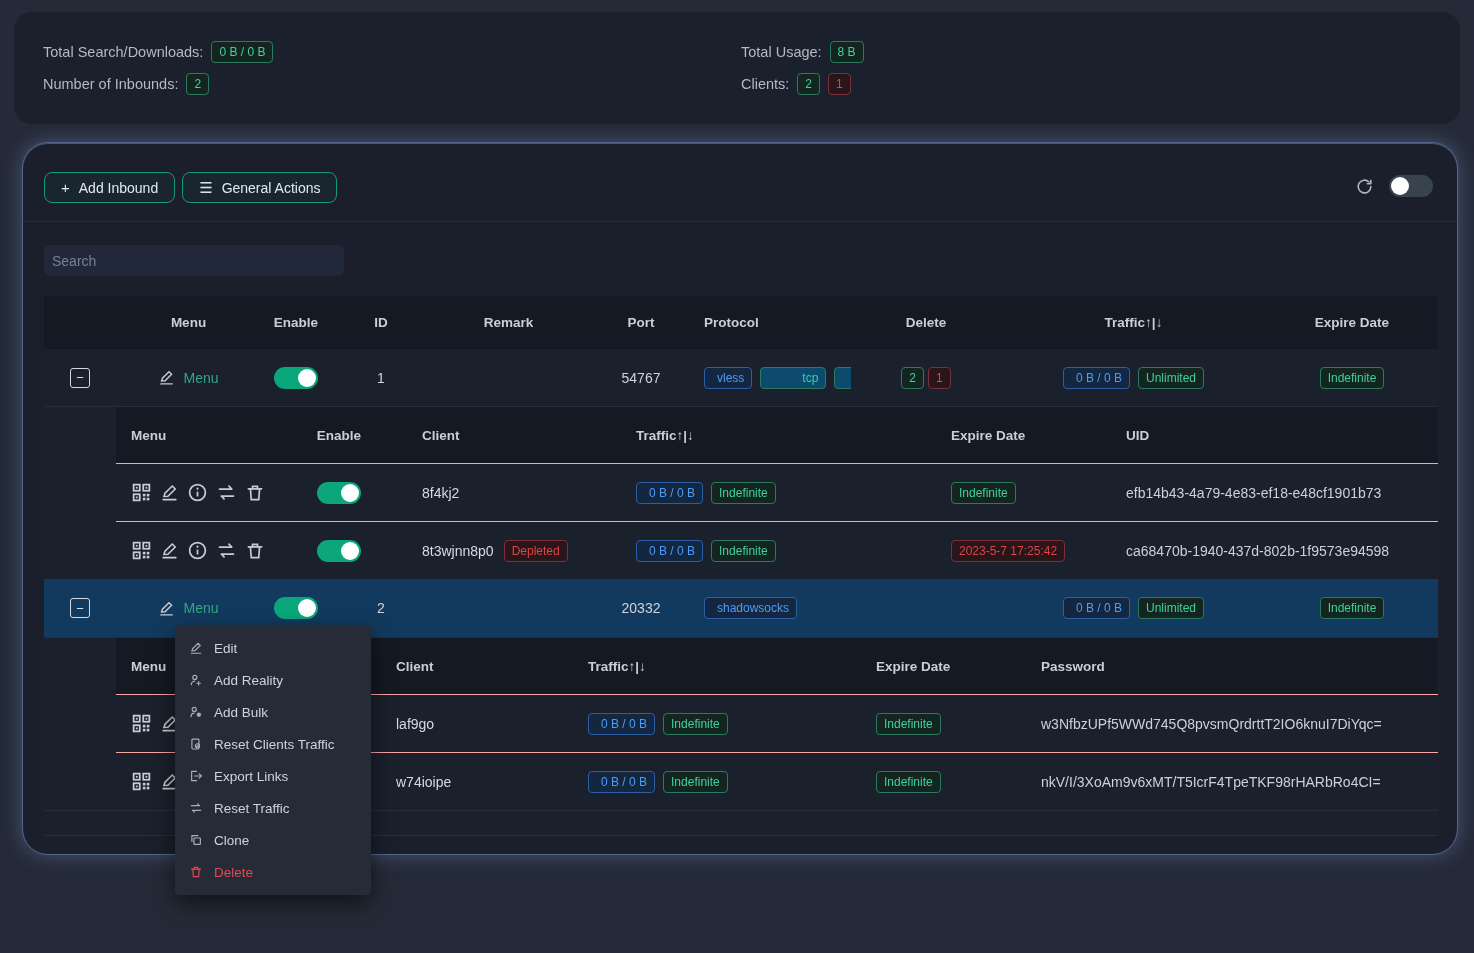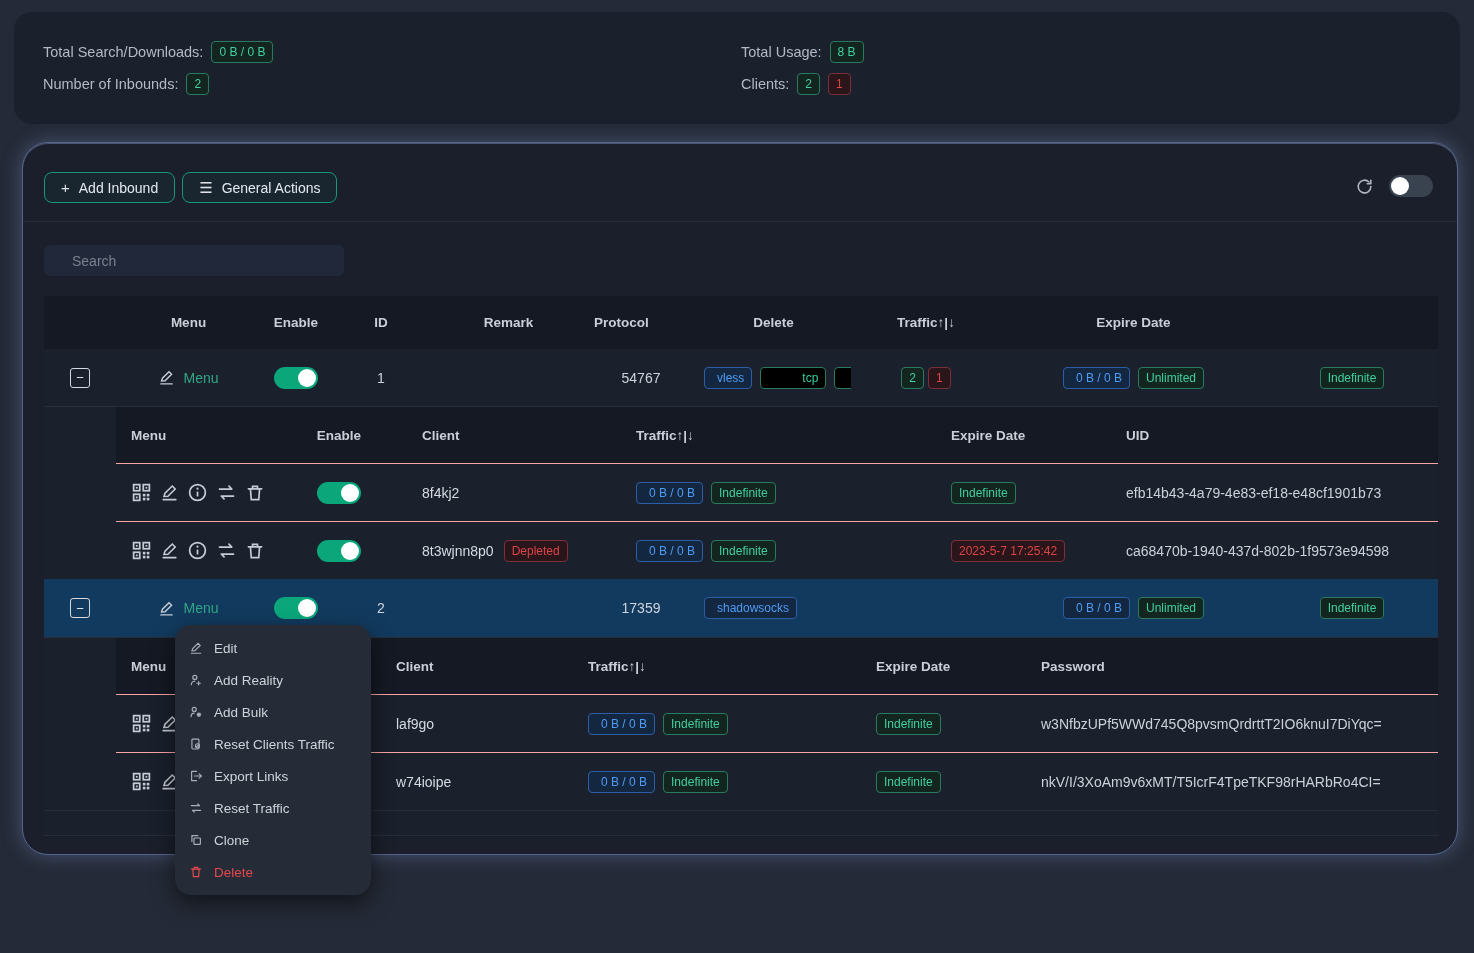--- a/index.html
+++ b/index.html
@@ -20,21 +20,21 @@
   .stats-right { position:absolute; left:727px; top:24px; }
   
   .badge {
     display:inline-flex; align-items:center; justify-content:center;
     font-size:12px; line-height:1; padding:4px 7px; border-radius:4px;
     white-space:nowrap;
   }
   .badge.green { color:#41cf9f; border:1px solid #2b7a5f; background:#13251f; }
   .badge.red   { color:#dc4446; border:1px solid #79303a; background:#2a161a; }
   .badge.blue  { color:#4e9bf5; border:1px solid #2c5ea5; background:#142741;padding-left:12px; }
-  .badge.teal  { color:#38cfa2; border:1px solid #2b7a5f; background:#000000;padding-left:41px; }
+  .badge.teal  { color:#38cfa2; border:1px solid #2b7a5f; background:#0c4a6e;padding-left:41px; }
   .badge + .badge { margin-left:8px; }
   
   .main-card {
     position:absolute; left:22px; top:142px; width:1436px; height:713px;
     background:#1a1f2b; border-radius:26px;
     border:1px solid #55648c;
     box-shadow:0 0 18px 2px rgba(124,145,200,.35), inset 0 1px 0 rgba(170,190,235,.35);
   }
   .toolbar { position:absolute; left:21px; top:29px; display:flex; gap:7px; }
   .btn {
@@ -49,21 +49,21 @@
   .icon-btn { color:#aeb6c2; display:inline-flex; cursor:pointer; }
   
   .switch { width:44px; height:22px; border-radius:11px; background:#0ba77b; position:relative; cursor:pointer; flex:none; }
   .switch .knob { position:absolute; top:2px; right:2px; width:18px; height:18px; border-radius:50%; background:#fff; }
   .switch.off { background:#39424f; }
   .switch.off .knob { left:2px; right:auto; }
   
   .search-input {
     position:absolute; left:21px; top:102px; width:300px; height:31px;
     background:#202839; border:none; outline:none; border-radius:6px;
-    color:#cdd2da; font-size:14px; padding:0 28px;
+    color:#cdd2da; font-size:14px; padding:0 8px;
     font-family:"Liberation Sans","DejaVu Sans",sans-serif;
   }
   .search-input::placeholder { color:#79828f; }
   
   .table { position:absolute; left:21px; top:153px; width:1394px; }
   .g-main { display:grid; grid-template-columns:72px 145px 70px 100px 155px 110px 155px 150px 265px 172px; }
   .g-sub1 { display:grid; grid-template-columns:170px 106px 229px 315px 175px 327px; }
   .g-sub2 { display:grid; grid-template-columns:170px 80px 210px 285px 165px 412px; }
   .thead { background:#141923; height:53px; font-weight:bold; font-size:13.5px; color:#c9ced7; }
   .thead .cell { justify-content:center; }
@@ -90,21 +90,21 @@
   }
   .menu-link { display:inline-flex; align-items:center; gap:8px; color:#32a684; cursor:pointer; font-size:14px; }
   .menu-link svg { color:#c6cbd5; }
   .action-icons { display:flex; align-items:center; gap:8px; color:#c6cbd5; }
   .action-icons .icon-btn { color:#c6cbd5; }
   .name-text { color:#d6dae1; }
   .mono-text { color:#ccd1d9; }
   
   .context-menu {
     position:absolute; left:175px; top:625px; width:196px; z-index:50;
-    background:#252b37; border-radius:16px; padding:7px 0;
+    background:#252b37; border-radius:4px; padding:7px 0;
     box-shadow:0 8px 22px rgba(0,0,0,.55);
   }
   .menu-item {
     height:32px; display:flex; align-items:center; gap:11px;
     padding:0 14px; font-size:13.5px; color:#ced3da; cursor:pointer;
   }
   .menu-item svg { color:#a8afbb; flex:none; }
   .menu-item.danger, .menu-item.danger svg { color:#e5484d; }
 </style>
 </head>
@@ -162,20 +162,21 @@
   <input class="search-input" type="text" placeholder="Search" style="">
 
   <div class="table">
 
     <div class="g-main thead">
       <div class="cell"></div>
       <div class="cell">Menu</div>
       <div class="cell">Enable</div>
       <div class="cell">ID</div>
       <div class="cell">Remark</div>
+      <div class="cell">Port</div>
       <div class="cell left pad8">Protocol</div>
       <div class="cell">Delete</div>
       <div class="cell">Traffic↑|↓</div>
       <div class="cell">Expire Date</div>
     </div>
 
     <div class="g-main row">
       <div class="cell">
           <button class="expand-btn">−</button>
         </div>
@@ -367,21 +368,21 @@
           <span>Menu</span>
         </span>
       </div>
       <div class="cell">
           <div class="switch">
             <div class="knob"></div>
           </div>
         </div>
       <div class="cell">2</div>
       <div class="cell"></div>
-      <div class="cell">17359</div>
+      <div class="cell">20332</div>
       <div class="cell left pad8">
           <span class="badge blue">shadowsocks</span>
         </div>
       <div class="cell"></div>
       <div class="cell">
         <span class="badge blue">0 B / 0 B</span>
         <span class="badge green">Unlimited</span>
       </div>
       <div class="cell">
           <span class="badge green">Indefinite</span>

